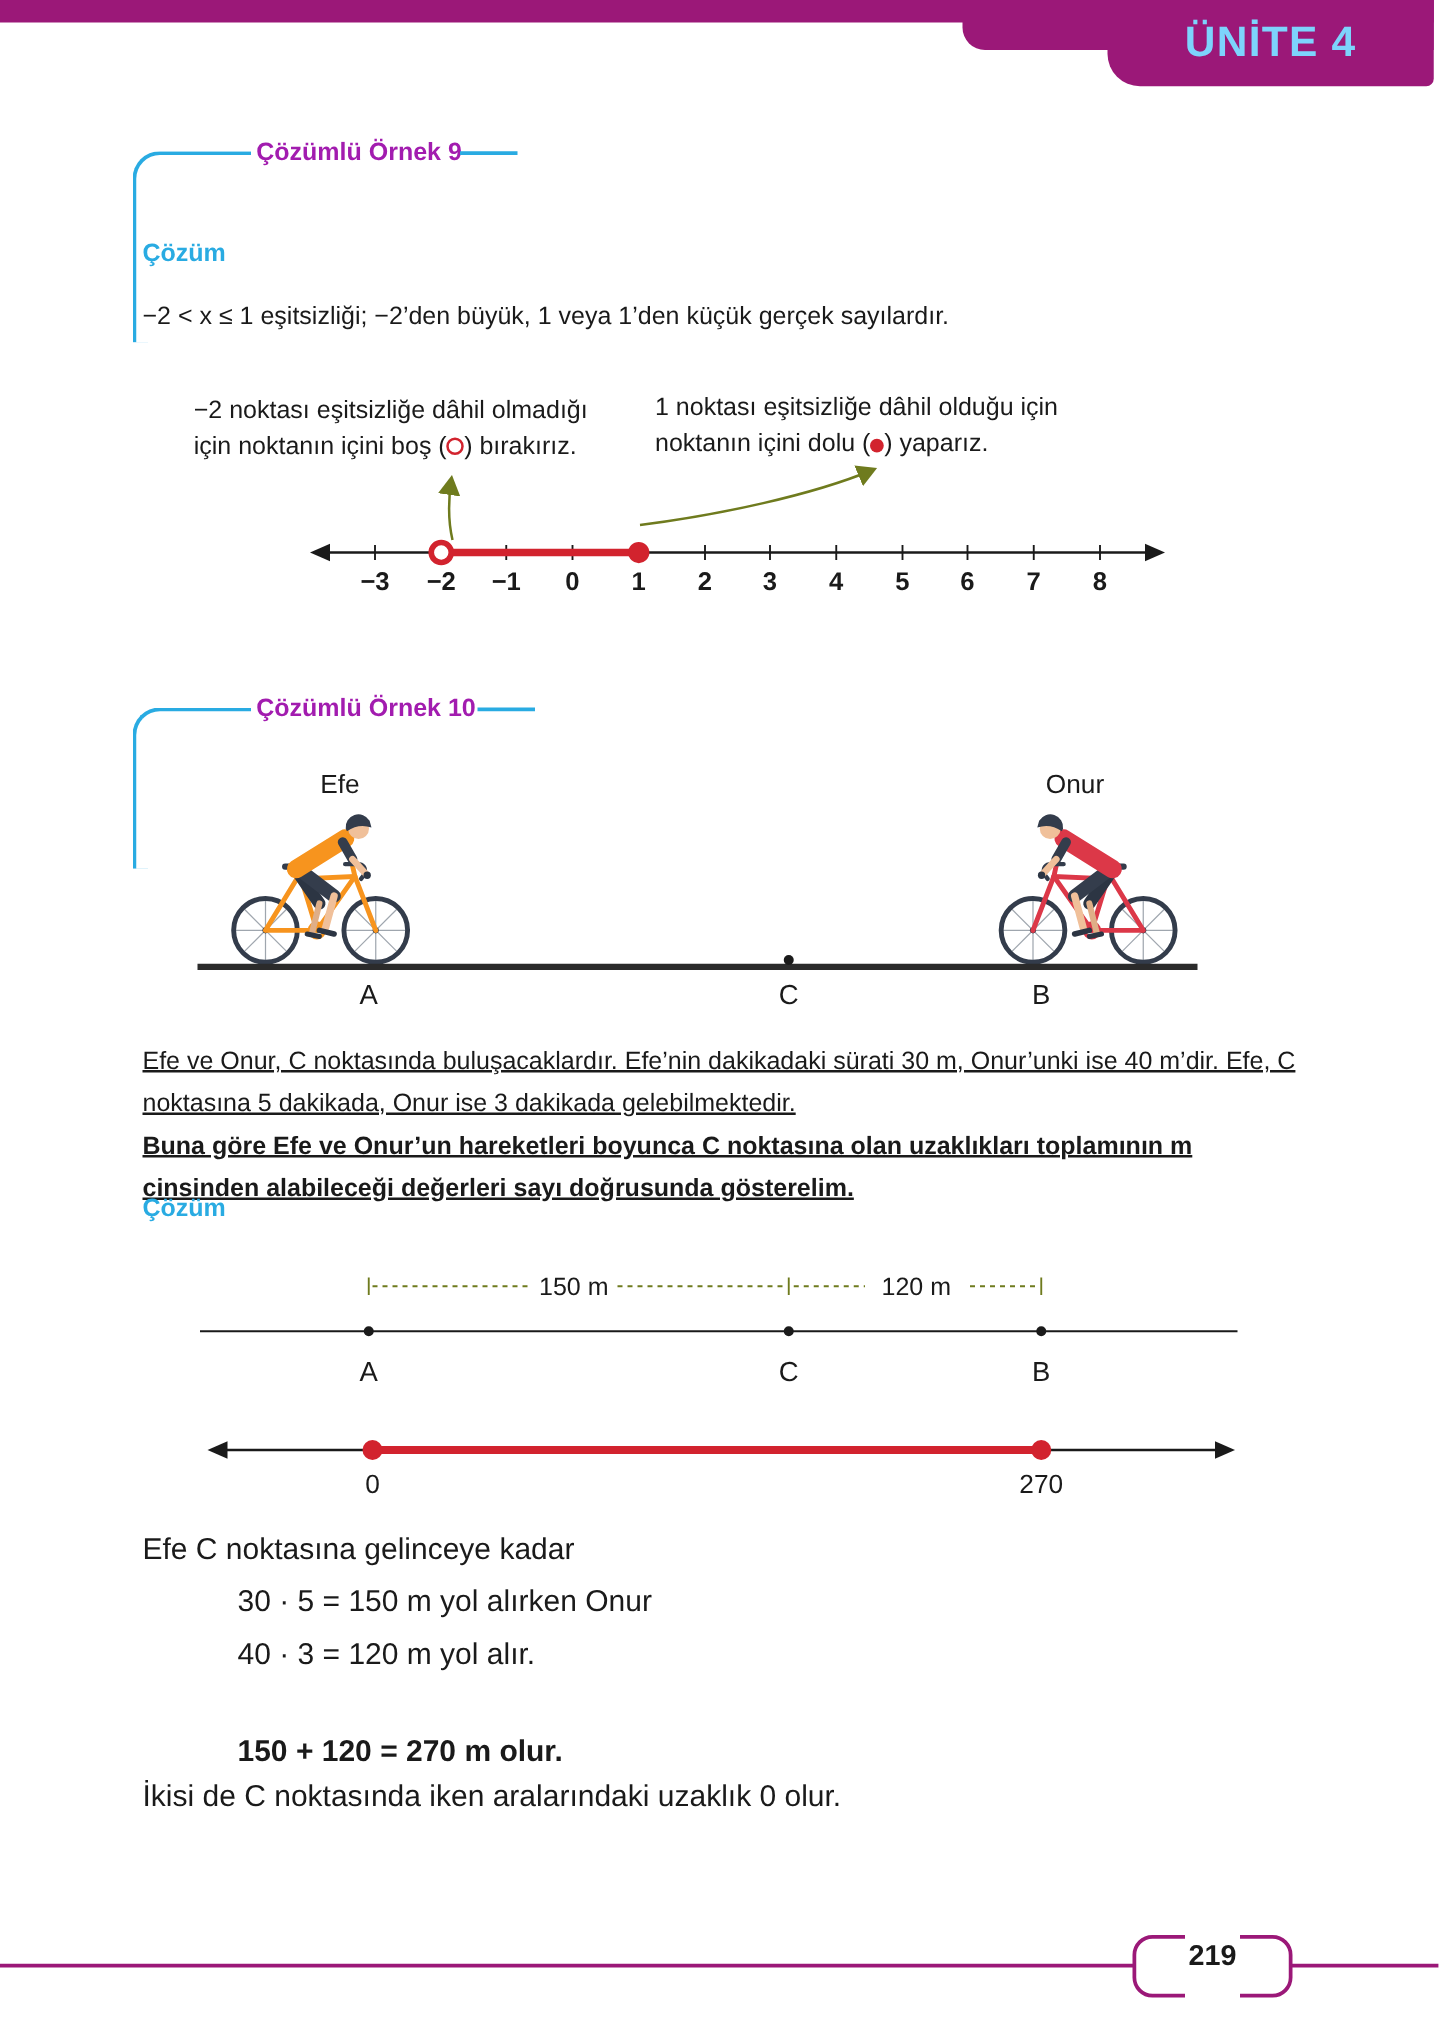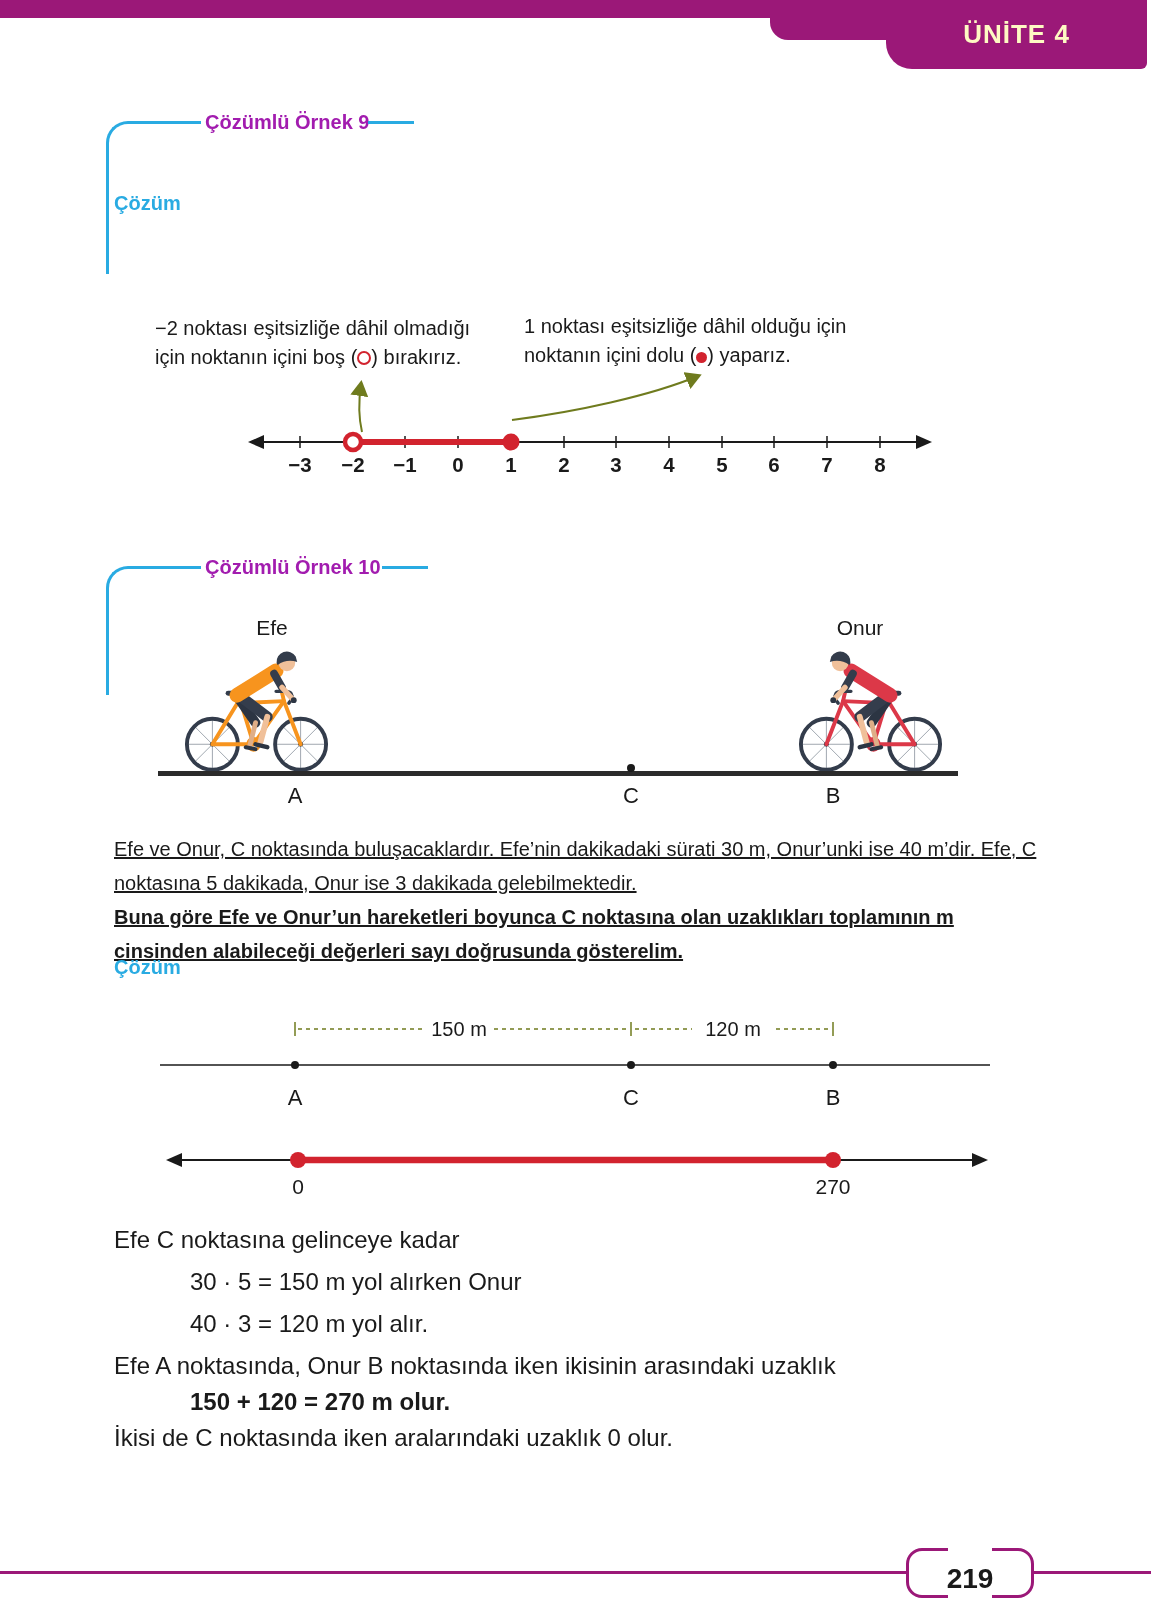--- a/index.html
+++ b/index.html
@@ -7,21 +7,21 @@
     position:relative;width:1151px;height:1624px;background:#ffffff;
     font-family:"Liberation Sans","DejaVu Sans",sans-serif;color:#1a1a1a;overflow:hidden;
   }
   .abs{position:absolute;}
   
   .topbar{left:0;top:0;width:1147px;height:18px;background:#9B1878;}
   .tab1{left:770px;top:0;width:377px;height:40px;background:#9B1878;border-bottom-left-radius:18px;}
   .tab2{left:886px;top:0;width:261px;height:69px;background:#9B1878;
         border-bottom-left-radius:26px;border-bottom-right-radius:6px;
         display:flex;align-items:center;justify-content:center;}
-  .tab2 span{color:#fef9c3;font-size:26px;font-weight:bold;letter-spacing:1px;}
+  .tab2 span{color:#7dd3fc;font-size:34px;font-weight:bold;letter-spacing:1px;}
   
   .bracket{border-left:3px solid #29ABE2;border-top:3px solid #29ABE2;border-top-left-radius:22px;}
   .bracket9{left:106px;top:121px;width:92px;height:150px;}
   .bracket10{left:106px;top:566px;width:92px;height:126px;}
   .ex-title{color:#a21caf;font-size:20px;font-weight:bold;white-space:nowrap;}
   .title9{left:205px;top:111px;}
   .title10{left:205px;top:556px;}
   .trail{height:3px;background:#29ABE2;}
   .trail9{left:368px;top:121px;width:46px;}
   .trail10{left:382px;top:566px;width:46px;}
@@ -45,22 +45,22 @@
   .para{left:114px;top:832px;width:928px;font-size:20px;line-height:34px;text-decoration:underline;}
   .para p{margin:0;}
   .para .bold{font-weight:bold;}
   .cozum10{left:114px;top:956px;}
   .step{font-size:24px;white-space:nowrap;}
   .s0{left:114px;top:1226px;} .s1{left:190px;top:1268px;} .s2{left:190px;top:1310px;}
   .s3{left:114px;top:1352px;} .s4{left:190px;top:1388px;font-weight:bold;} .s5{left:114px;top:1424px;}
   
   .footline{left:0;top:1571px;width:1151px;height:3px;background:#9B1878;}
   .badge{left:906px;top:1548px;width:128px;height:50px;background:#fff;border:3px solid #9B1878;
-         border-radius:16px;z-index:2;display:flex;align-items:flex-end;justify-content:center;
-         font-size:28px;font-weight:bold;box-sizing:border-box;}
+         border-radius:16px;z-index:2;display:flex;align-items:flex-start;justify-content:center;
+         font-size:23px;font-weight:bold;box-sizing:border-box;}
   .badge .gap{position:absolute;left:50%;transform:translateX(-50%);width:44px;height:7px;background:#fff;}
   .gap-top{top:-5px;} .gap-bottom{bottom:-5px;}
   svg text{font-family:"Liberation Sans","DejaVu Sans",sans-serif;}
 </style>
 </head>
 <body>
 
 <div class="page">
 
   <svg width="0" height="0" style="position:absolute" aria-hidden="true">
@@ -114,20 +114,21 @@
   <div class="abs tab1"></div>
   <div class="abs tab2">
     <span>ÜNİTE 4</span>
   </div>
 
   <div class="abs bracket bracket9"></div>
   <div class="abs ex-title title9">Çözümlü Örnek 9</div>
   <div class="abs trail trail9"></div>
 
   <div class="abs cozum cozum9">Çözüm</div>
+  <div class="abs intro9">−2 &lt; x ≤ 1 eşitsizliği; −2’den büyük, 1 veya 1’den küçük gerçek sayılardır.</div>
 
   <div class="abs note note-open">
     <span>−2 noktası eşitsizliğe dâhil olmadığı</span><br>
     <span>için noktanın içini boş (</span><span class="dot-open"></span><span>) bırakırız.</span>
   </div>
   <div class="abs note note-closed">
     <span>1 noktası eşitsizliğe dâhil olduğu için</span><br>
     <span>noktanın içini dolu (</span><span class="dot-closed"></span><span>) yaparız.</span>
   </div>
 
@@ -238,21 +239,20 @@
     <line x1="298" y1="160" x2="833" y2="160" stroke="#D2232E" stroke-width="6.5"></line>
     <circle cx="298" cy="160" r="8" fill="#D2232E"></circle>
     <circle cx="833" cy="160" r="8" fill="#D2232E"></circle>
     <text x="298" y="194" font-size="21" fill="#1a1a1a" text-anchor="middle">0</text>
     <text x="833" y="194" font-size="21" fill="#1a1a1a" text-anchor="middle">270</text>
   </svg>
 
   <div class="abs step s0">Efe C noktasına gelinceye kadar</div>
   <div class="abs step s1">30 · 5 = 150 m yol alırken Onur</div>
   <div class="abs step s2">40 · 3 = 120 m yol alır.</div>
-  <div class="abs step s3">Efe A noktasında, Onur B noktasında iken ikisinin arasındaki uzaklık</div>
   <div class="abs step s4">150 + 120 = 270 m olur.</div>
   <div class="abs step s5">İkisi de C noktasında iken aralarındaki uzaklık 0 olur.</div>
 
   <div class="abs footline"></div>
   <div class="abs badge">
     <div class="gap gap-top"></div>
     <div class="gap gap-bottom"></div>
     <span>219</span>
   </div>
 

